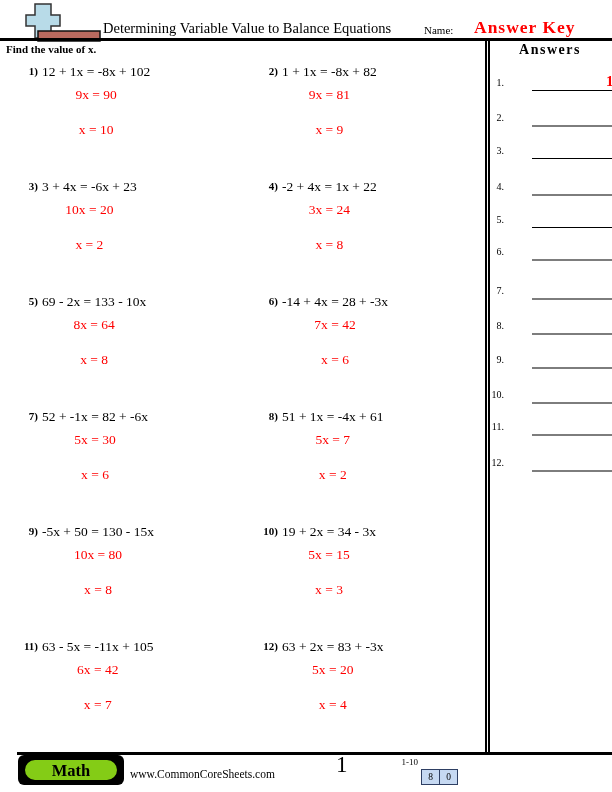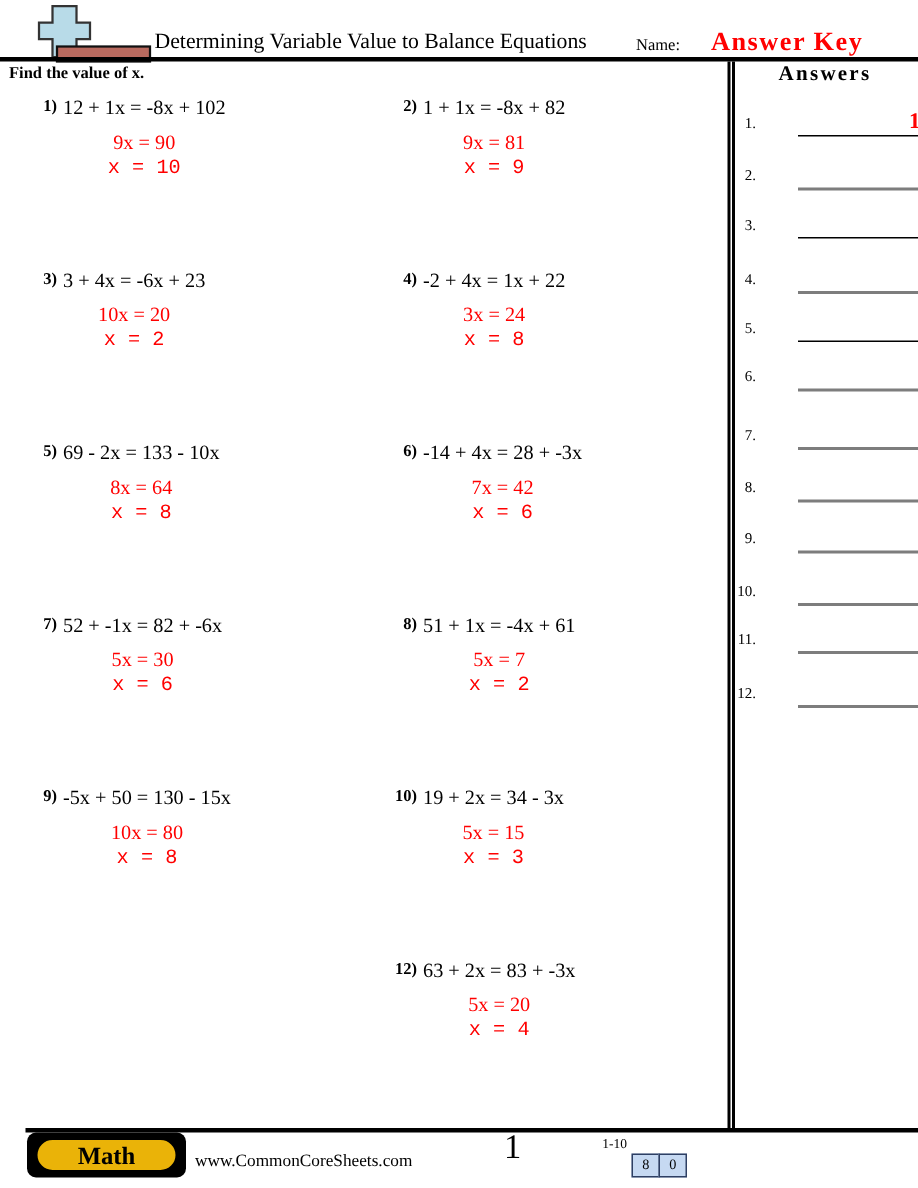--- a/index.html
+++ b/index.html
@@ -28,26 +28,26 @@
   .line-thick{border-bottom:2.5px solid #7d7d7d;}
   .ans-idx{left:488px;width:16px;text-align:right;font-size:10px;}
 
   
   .problem{position:absolute;width:max-content;}
   .pnum{position:absolute;left:-26px;top:1px;width:22px;text-align:right;
         font-size:11px;font-weight:bold;}
   .eq{font-size:13.5px;line-height:16px;white-space:nowrap;font-family:Liberation Serif, serif;}
   .sol{font-size:13.5px;line-height:15px;color:var(--red);text-align:center;white-space:nowrap;}
   .sol.s1{margin-top:7px;}
-  .sol.s2{margin-top:3px;font-family:Liberation Mono, monospace;}
+  .sol.s2{margin-top:20px;}
 
   
   .footer-rule{left:17px;top:752px;width:595px;height:3px;background:#000;}
   .badge{left:18px;top:755px;width:106px;height:30px;background:#000;border-radius:6px;}
-  .badge-pill{left:5px;top:3px;width:92px;height:20px;background:#eab308;border:2px solid #000;
+  .badge-pill{left:5px;top:3px;width:92px;height:20px;background:#84cc16;border:2px solid #000;
               border-radius:12px;text-align:center;font-size:16.5px;font-weight:bold;line-height:21px;}
   .site{left:130px;top:768px;font-size:11.5px;}
   .pagenum{left:336px;top:752px;font-size:23px;}
   .score-label{width:37px;text-align:right;font-size:9px;line-height:16px;}
   .score-row{display:flex;}
   .score-cell{width:19px;height:16px;margin-left:-1px;border:1px solid #2e3f63;
               box-sizing:border-box;text-align:center;font-size:9.5px;line-height:14px;}
   .score-cell:first-child{margin-left:0;}
   .score-cell.hl{background:var(--cellblue);}
 </style>
@@ -149,20 +149,26 @@
     <div class="eq">-5x + 50 = 130 - 15x</div>
     <div class="sol s1">10x = 80</div>
     <div class="sol s2">x = 8</div>
   </div>
   <div class="problem" style="left:282px;top:524px">
     <span class="pnum">10)</span>
     <div class="eq">19 + 2x = 34 - 3x</div>
     <div class="sol s1">5x = 15</div>
     <div class="sol s2">x = 3</div>
   </div>
+  <div class="problem" style="left:42px;top:639px">
+    <span class="pnum">11)</span>
+    <div class="eq">63 - 5x = -11x + 105</div>
+    <div class="sol s1">6x = 42</div>
+    <div class="sol s2">x = 7</div>
+  </div>
   <div class="problem" style="left:282px;top:639px">
     <span class="pnum">12)</span>
     <div class="eq">63 + 2x = 83 + -3x</div>
     <div class="sol s1">5x = 20</div>
     <div class="sol s2">x = 4</div>
   </div>
 
   <div class="abs footer-rule"></div>
   <div class="abs badge">
     <div class="abs badge-pill">Math</div>

